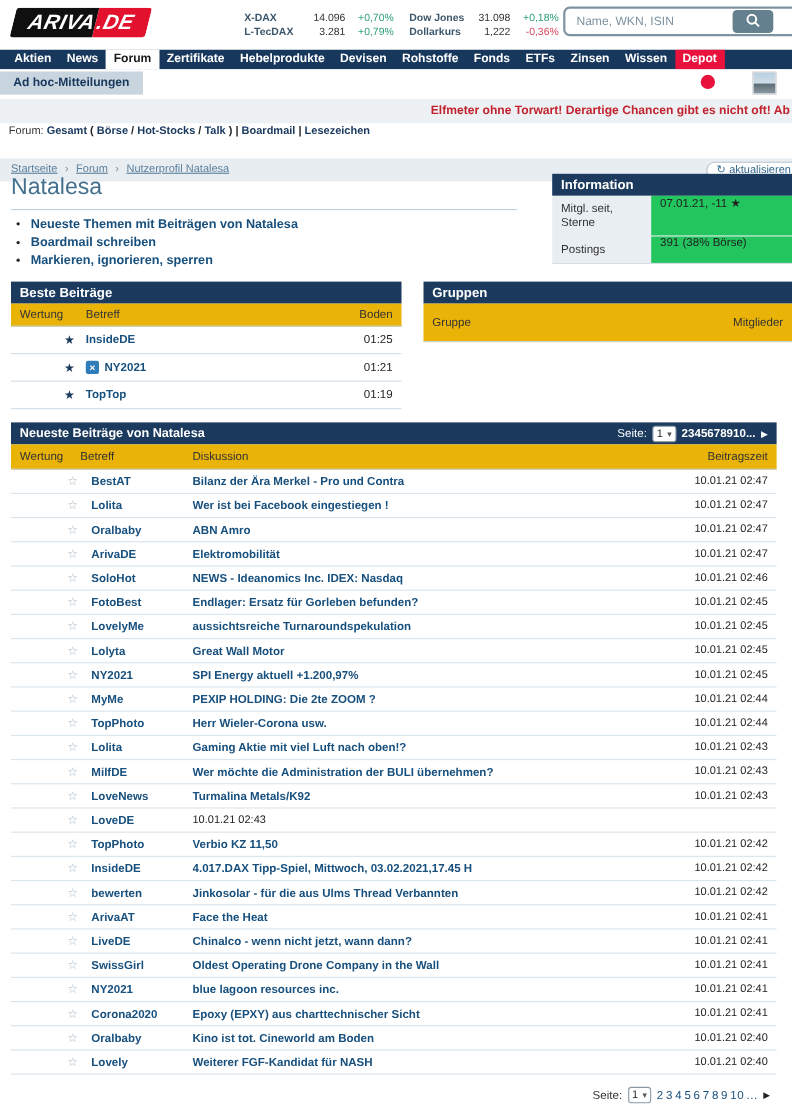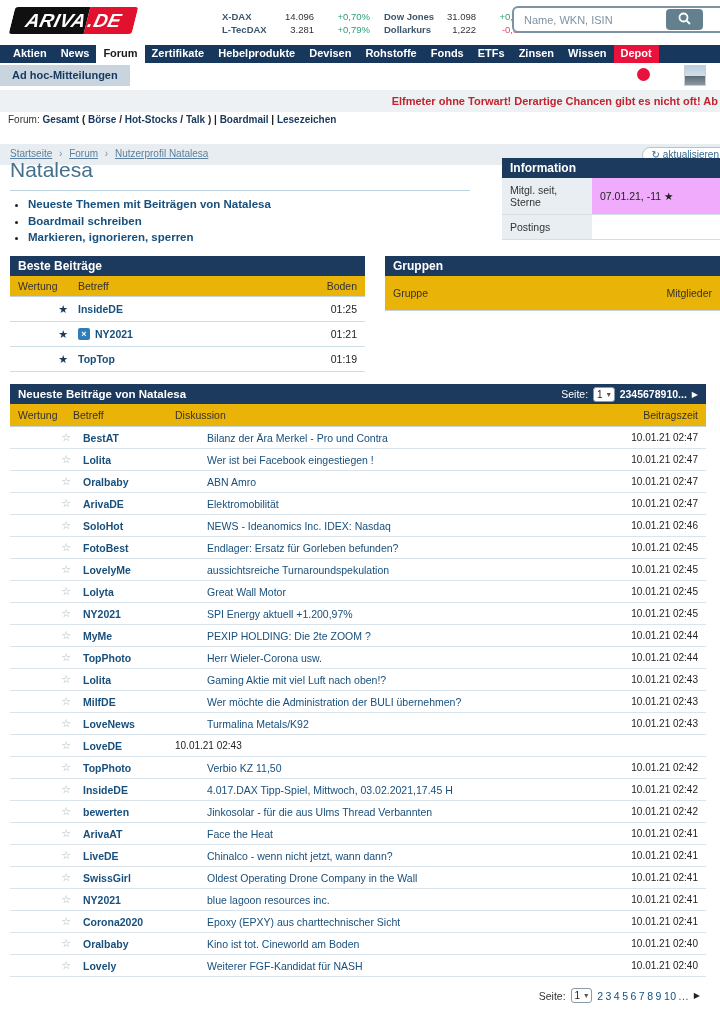--- a/index.html
+++ b/index.html
@@ -11,21 +11,21 @@
   
   .topbar { position:relative; height:45px; background:#fff; }
   .logo { position:absolute; left:12px; top:7px; height:27px; display:flex; transform:skewX(-14deg); border-radius:3px; overflow:hidden; }
   .logo-part { font-style:italic; font-weight:bold; font-size:19px; line-height:27px; color:#fff; letter-spacing:.5px; }
   .logo-black { background:#101010; padding:0 1px 0 14px; }
   .logo-red { background:#e2122e; padding:0 14px 0 1px; }
   .ticker { position:absolute; left:222px; top:10px; display:grid; grid-auto-flow:column; grid-template-rows:repeat(2,13px); column-gap:14px; font-size:9.5px; }
   .tk { display:flex; align-items:center; white-space:nowrap; }
   .tk-l { font-weight:bold; color:#3c566b; width:56px; }
   .tk-v { color:#333; width:36px; text-align:right; }
-  .tk-c { width:44px; text-align:right;margin-left:12px; }
+  .tk-c { width:44px; text-align:right; }
   .tk-c.up { color:#2fa176; }
   .tk-c.down { color:#dd4a5e; }
   .searchwrap { position:absolute; left:484px; top:6px; width:222px; height:27px; }
   .searchwrap input { width:100%; height:27px; border:2px solid #7d93a2; border-radius:6px; padding:0 44px 0 10px; font-size:11px; color:#333; font-family:"Liberation Sans",sans-serif;margin-left:28px; }
   .searchwrap input::placeholder { color:#7f93a1; }
   .search-btn { position:absolute; right:3px; top:3px; width:37px; height:21px; background:#64808f; border:none; border-radius:4px; display:flex; align-items:center; justify-content:center; cursor:pointer; }
   
   .mainnav { height:18px; background:#17375c; display:flex; padding-left:6px; }
   .nav-item { font-size:11px; font-weight:bold; color:#fff; padding:2px 7px 0 7px; white-space:nowrap; cursor:pointer; }
   .nav-item.active { background:#fff; color:#1a1a1a; }
@@ -49,21 +49,21 @@
   .page-title { position:absolute; left:10px; top:158px; width:460px; font-size:21px; font-weight:400; color:#44708e; padding-bottom:8px; border-bottom:1px solid #bdd3e0; }
   .profile-links { position:absolute; left:28px; top:196px; list-style:disc; }
   .profile-links li { font-size:11.5px; line-height:16.5px; color:#222; }
   .profile-links li span { color:#174f7d; font-weight:bold; cursor:pointer; }
   
   .box-hdr { background:#1b3a5e; color:#fff; font-weight:bold; font-size:12px; height:20px; line-height:20px; padding:0 8px; }
   .colhdr { display:flex; background:#eab308; font-size:10.5px; color:#333; align-items:center; border-bottom:1px solid #c3d2dc; }
   .infobox { position:absolute; left:502px; top:158px; width:218px; }
   .info-row { display:flex; border-bottom:1px solid #d5dee5; font-size:10.5px; }
   .info-label { width:90px; background:#e8eef2; padding:6px 4px 6px 8px; color:#333; }
-  .info-value { flex:1; padding:12px 8px; background:#f0abfc; color:#222; }
+  .info-value { flex:1; padding:0 8px; background:#22c55e; color:#222; }
   .bestbox { position:absolute; left:10px; top:256px; width:355px; }
   .bestbox .colhdr { height:21px; padding:0 8px; }
   .best-c1 { width:50px; }
   .best-c2 { flex:1; margin-left:10px; }
   .best-c3 { text-align:right; }
   .best-row { display:flex; align-items:center; height:25px; border-bottom:1px solid #cfdde7; font-size:10.5px; padding:0 8px; }
   .best-star { width:50px; text-align:right; color:#1b3a5c; font-size:11px; }
   .best-link { margin-left:10px; color:#174f7d; font-weight:bold; cursor:pointer; display:flex; align-items:center; gap:5px; }
   .xicon { display:inline-flex; width:12px; height:12px; background:#2e7cb8; border-radius:2px; color:#fff; font-size:9px; font-weight:bold; align-items:center; justify-content:center; line-height:12px; }
   .best-zeit { margin-left:auto; color:#222; }
@@ -80,21 +80,21 @@
   .pageselect .chev { font-size:8px; color:#555; }
   .pag .parrow { font-size:8px; cursor:pointer; }
   .postsbox .colhdr { height:23px; padding:0 8px; }
   .p-c1 { width:55px; }
   .p-c2 { width:102px; }
   .p-c3 { flex:1; }
   .p-c4 { text-align:right; }
   .post-row { display:flex; align-items:center; height:22px; border-bottom:1px solid #d9e4ec; font-size:10.5px; padding:0 8px; }
   .post-star { width:55px; text-align:right; color:#a9bac6; font-size:11px; padding-right:2px; cursor:pointer; }
   .post-betreff { width:102px; padding-left:10px; color:#174f7d; font-weight:bold; white-space:nowrap; overflow:hidden; cursor:pointer; }
-  .post-disk { flex:1; color:#174f7d; font-weight:normal; white-space:nowrap; overflow:hidden; cursor:pointer;margin-left:32px; }
+  .post-disk { flex:1; color:#174f7d; font-weight:bold; white-space:nowrap; overflow:hidden; cursor:pointer; }
   .post-time { color:#222; font-size:10px; white-space:nowrap; }
   
   .bottom-pag { position:absolute; right:20px; top:988px; display:flex; align-items:center; gap:5px; font-size:10.5px; color:#333; }
   .bottom-pag .pnum { color:#174f7d; cursor:pointer; letter-spacing:.5px; }
   .bottom-pag .parrow { color:#222; font-size:8px; cursor:pointer; }
 </style>
 </head>
 <body>
 
 <div class="topbar">
@@ -235,20 +235,21 @@
   <div class="box-hdr">Information</div>
   <div>
 
       <div class="info-row">
         <div class="info-label">Mitgl. seit, Sterne</div>
         <div class="info-value">07.01.21, -11 ★</div>
       </div>
 
       <div class="info-row">
         <div class="info-label">Postings</div>
+        <div class="info-value">391 (38% Börse)</div>
       </div>
     </div>
 </div>
 
 <div class="bestbox">
   <div class="box-hdr">Beste Beiträge</div>
   <div class="colhdr">
     <span class="best-c1">Wertung</span>
     <span class="best-c2">Betreff</span>
     <span class="best-c3">Boden</span>

